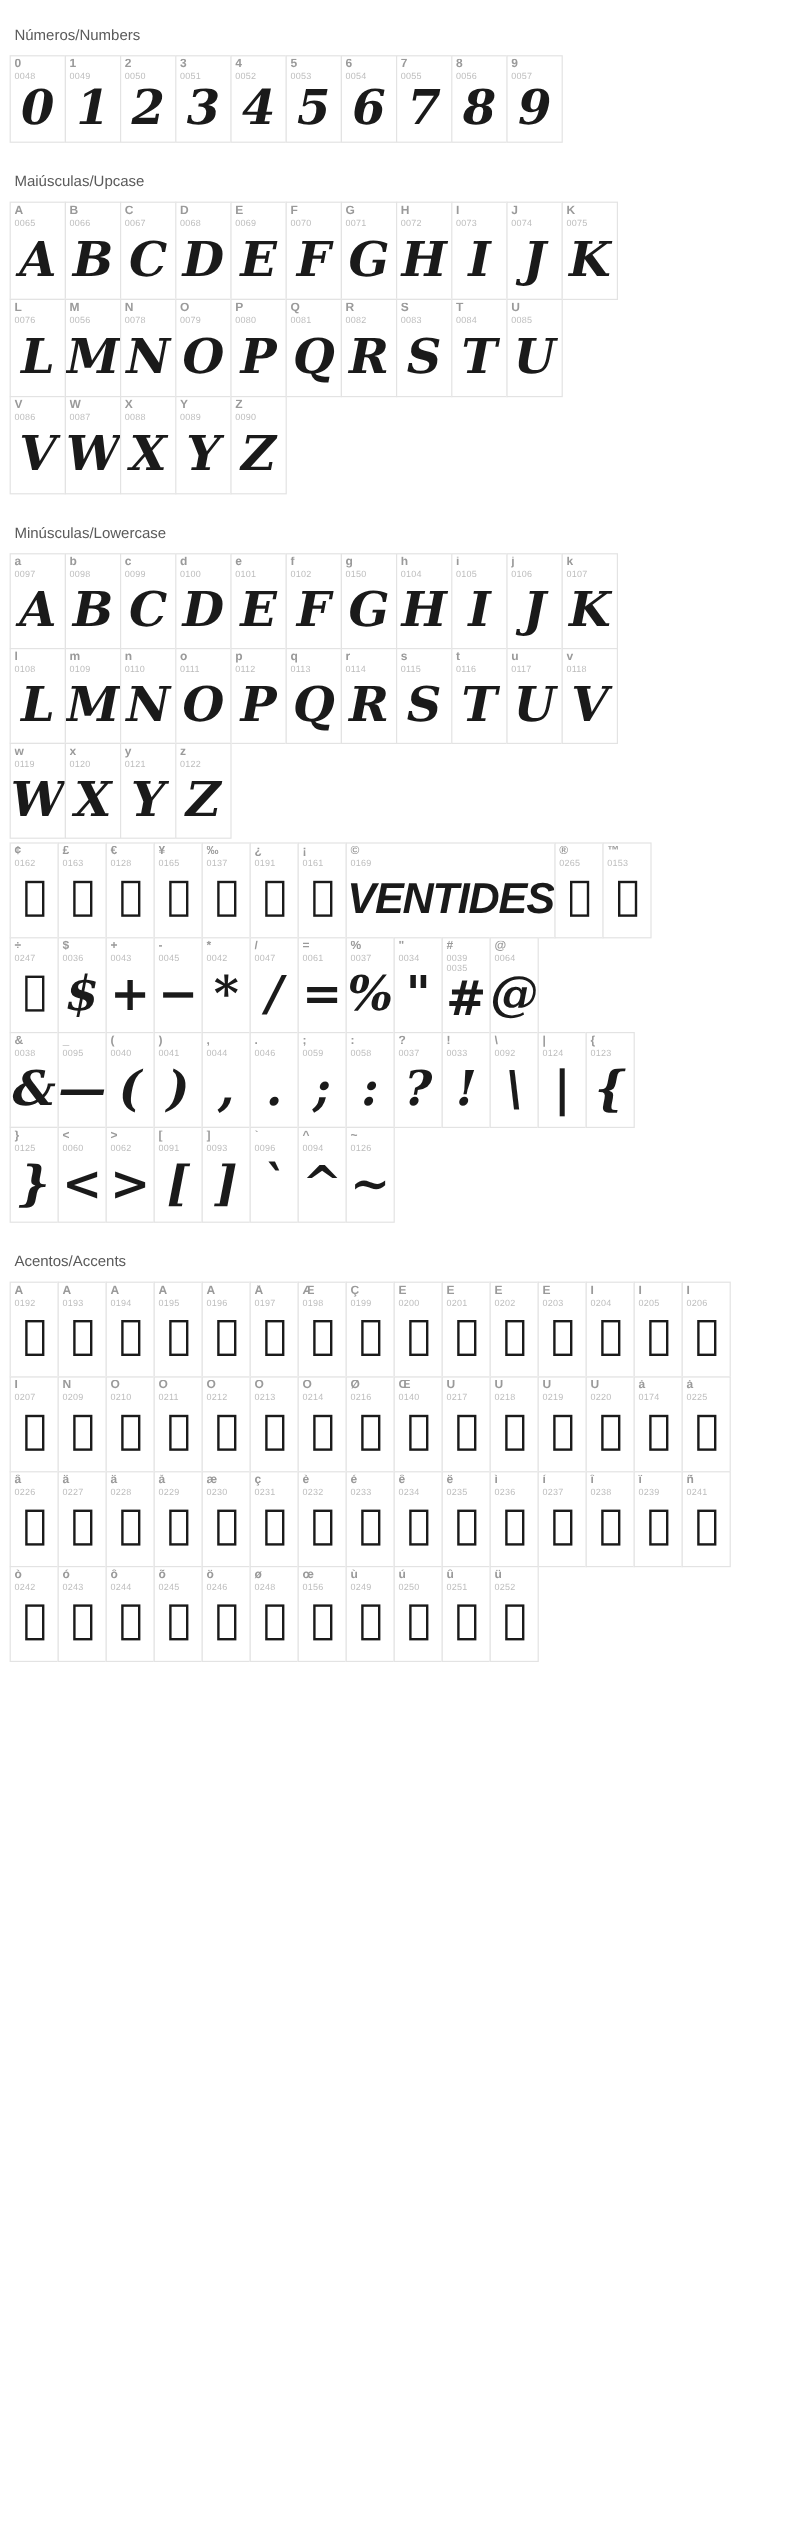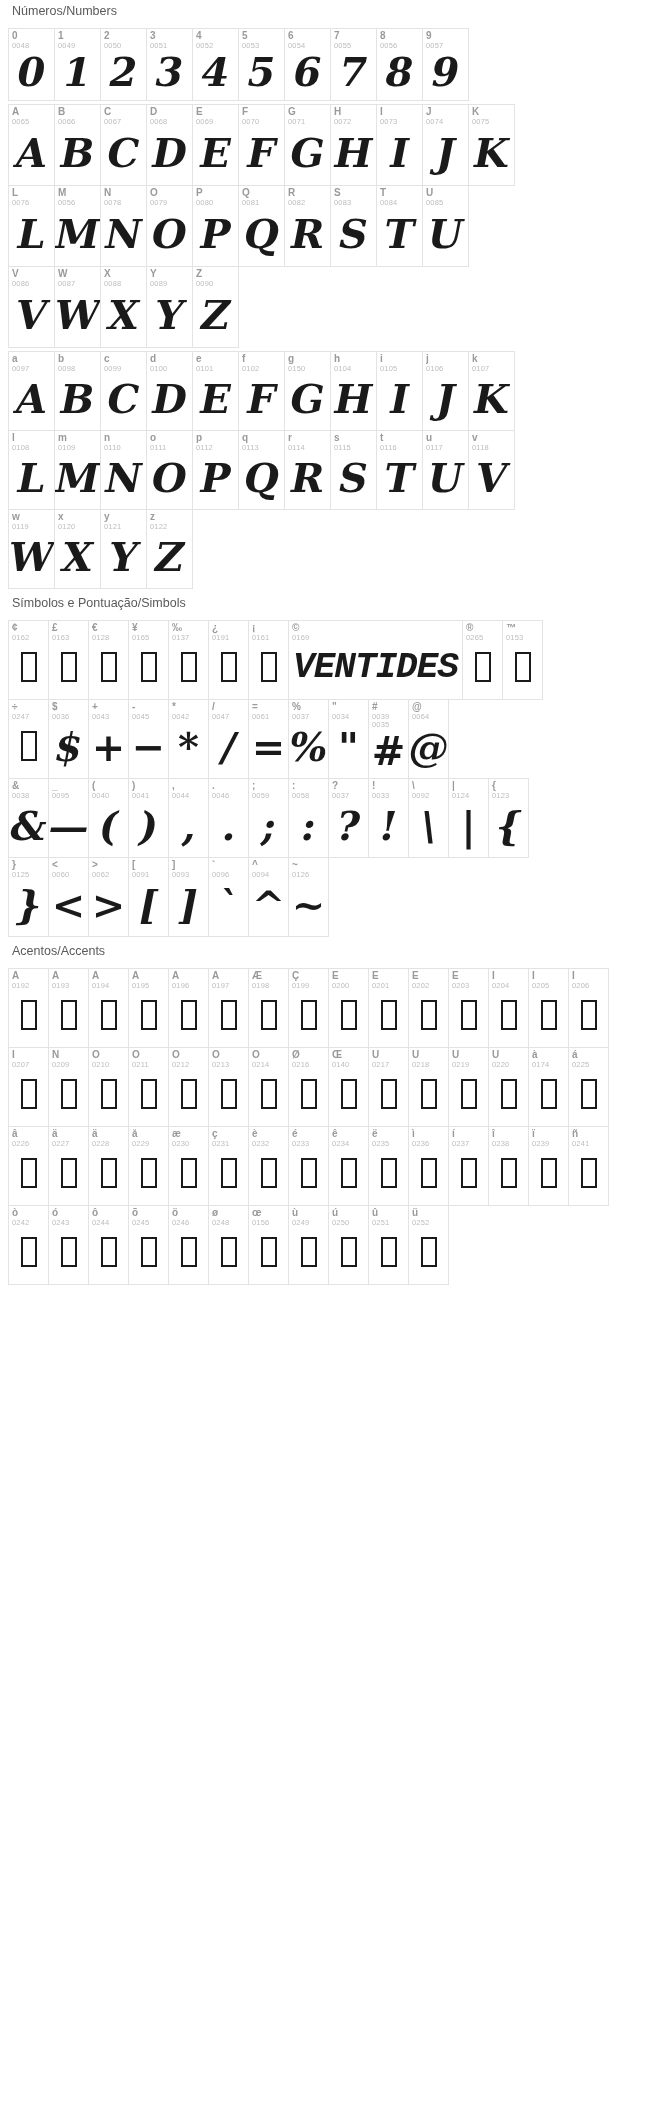--- a/index.html
+++ b/index.html
@@ -12,21 +12,21 @@
     width: 661px;
     min-height: 2121px;
     color: #333;
   }
   .page { padding: 0 8px 20px 8px; }
 
   .section { margin-bottom: 4px; }
   .section-title {
     font-size: 12.5px;
     color: #5a5a5a;
-    padding: 4px 4px 10px 4px;
+    padding: 22px 4px 10px 4px;
     font-weight: normal;
   }
 
   .grid {
     display: flex;
     flex-wrap: wrap;
     width: 100%;
   }
   .row {
     display: flex;
@@ -89,21 +89,21 @@
   .sz-num  { width: 47px; height: 73px; }
   .sz-up   { width: 47px; height: 82px; }
   .sz-low  { width: 47px; height: 80px; }
   .sz-sym  { width: 41px; height: 80px; }
   .sz-acc  { width: 41px; height: 80px; }
 
   .wide { width: 175px; }
   .wide .glyph {
     font-size: 36px;
     letter-spacing: -1px;
-    font-family: Liberation Mono, monospace;
+    font-family: Liberation Sans, sans-serif;
     font-style: italic;
     font-weight: bold;
   }
 </style>
 </head>
 <body>
 
 <div class="page" id="page">
     <div class="section">
       <div class="section-title">Números/Numbers</div>
@@ -176,20 +176,21 @@
             <div class="hdr">
               <span class="ch">9</span>
               <span class="code">0057</span>
             </div>
             <div class="glyph">9</div>
           </div>
         </div>
       </div>
     </div>
     <div class="section">
+      <div class="section-title">Maiúsculas/Upcase</div>
       <div class="grid">
         <div class="row">
           <div class="cell sz-up">
             <div class="hdr">
               <span class="ch">A</span>
               <span class="code">0065</span>
             </div>
             <div class="glyph">A</div>
           </div>
           <div class="cell sz-up">
@@ -368,20 +369,21 @@
             <div class="hdr">
               <span class="ch">Z</span>
               <span class="code">0090</span>
             </div>
             <div class="glyph">Z</div>
           </div>
         </div>
       </div>
     </div>
     <div class="section">
+      <div class="section-title">Minúsculas/Lowercase</div>
       <div class="grid">
         <div class="row">
           <div class="cell sz-low">
             <div class="hdr">
               <span class="ch">a</span>
               <span class="code">0097</span>
             </div>
             <div class="glyph">A</div>
           </div>
           <div class="cell sz-low">
@@ -560,21 +562,20 @@
             <div class="hdr">
               <span class="ch">z</span>
               <span class="code">0122</span>
             </div>
             <div class="glyph">Z</div>
           </div>
         </div>
       </div>
     </div>
     <div class="section">
-      <div class="section-title">Símbolos e Pontuação/Simbols</div>
       <div class="grid">
         <div class="row">
           <div class="cell sz-sym">
             <div class="hdr">
               <span class="ch">¢</span>
               <span class="code">0162</span>
             </div>
             <div class="glyph tofu">
               <span class="tofu-box"></span>
             </div>

